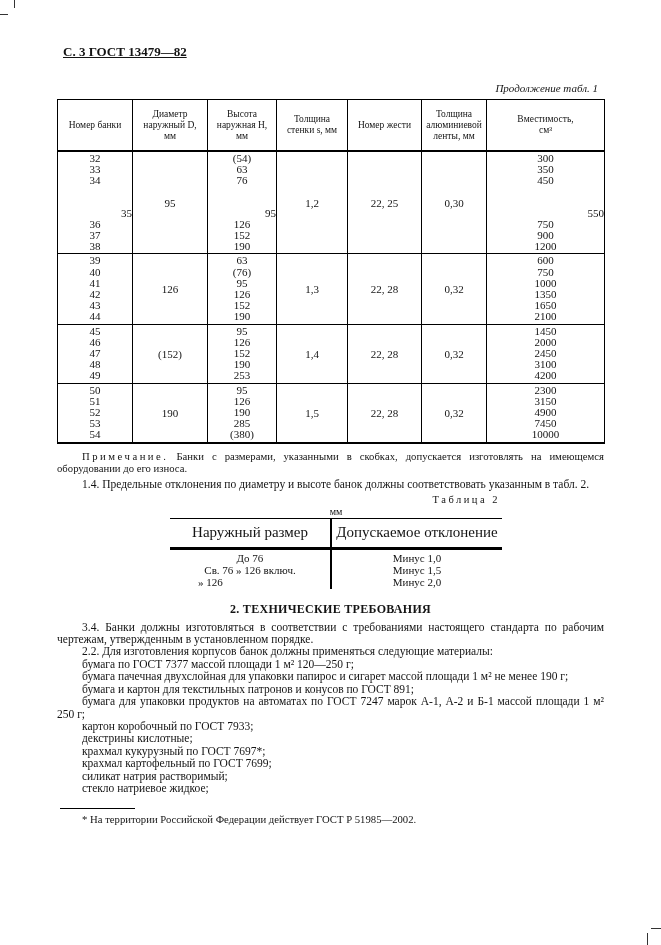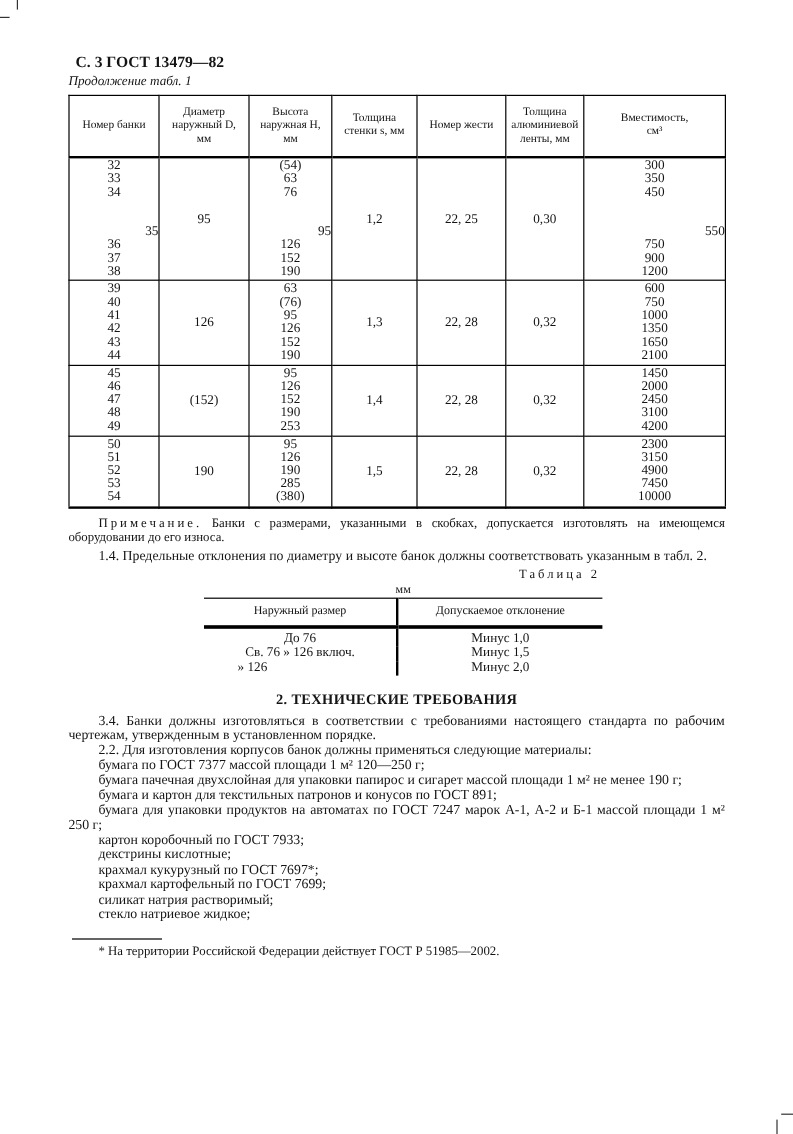--- a/index.html
+++ b/index.html
@@ -7,22 +7,22 @@
         font-family:"Liberation Serif","DejaVu Serif",serif;color:#141414;}
   .content{position:absolute;left:57px;top:45px;width:547px;}
 
   
   .crop{position:absolute;background:#333;}
   .crop.tlv{left:14px;top:0;width:1px;height:8px;}
   .crop.tlh{left:0;top:14px;width:8px;height:1px;}
   .crop.brh{left:651px;top:928px;width:10px;height:1px;}
   .crop.brv{left:647px;top:933px;width:1px;height:12px;}
 
-  .doc-header{font-weight:bold;font-size:13px;line-height:13px;padding-left:6px;}
-  .cont-caption{font-style:italic;font-size:11px;padding-right:6px;margin-top:4px;}
+  .doc-header{font-weight:bold;font-size:13px;line-height:13px;padding-left:6px;text-decoration:underline;}
+  .cont-caption{font-style:italic;font-size:11px;text-align:right;padding-right:6px;margin-top:24px;}
 
   
   table.t1{border-collapse:collapse;table-layout:fixed;width:547px;margin-top:5px;
            border:1px solid #000;border-bottom:2px solid #000;}
   .t1 th{border:1px solid #000;border-bottom:2.5px solid #000;font-weight:normal;
          font-size:9.5px;line-height:11px;white-space:pre-line;text-align:center;
          vertical-align:middle;height:50px;padding:0 2px;}
   .t1 td{border:1px solid #000;text-align:center;vertical-align:middle;
          font-size:11px;padding:1px 0;}
   .t1 .ln{line-height:11.2px;}
@@ -31,21 +31,21 @@
 
   p.note{font-size:10.7px;line-height:12.1px;text-align:justify;margin:6px 0 0 0;text-indent:25px;}
   .spaced{letter-spacing:2.5px;}
   p.body-p{font-size:11.5px;line-height:12.4px;text-align:justify;margin:4px 0 0 0;text-indent:25px;}
 
   
   .t2-caption{font-size:10.5px;letter-spacing:2.5px;text-align:right;padding-right:104px;margin-top:4px;}
   .t2-unit{width:332px;margin-left:113px;text-align:center;font-size:10px;margin-top:1px;line-height:11px;}
   table.t2{border-collapse:collapse;table-layout:fixed;width:332px;margin-left:113px;
            border-top:1px solid #000;margin-top:1px;}
-  .t2 th{border-bottom:3px solid #000;font-weight:normal;font-size:10px;
+  .t2 th{border-bottom:3px solid #000;font-weight:normal;font-size:15px;
          text-align:center;padding:5px 0 6px 0;}
   .t2 td{font-size:11px;line-height:11.8px;text-align:center;padding:0;}
   .t2 th.col2,.t2 td.col2{border-left:2px solid #000;}
   .t2 tr.first td{padding-top:3px;}
   .t2 td.r3{text-align:left;padding-left:28px;}
 
   h2.sec-title{font-size:12px;font-weight:bold;text-align:center;letter-spacing:0.3px;
                margin:13px 0 0 0;}
   p.mat{font-size:11.5px;line-height:12.4px;text-align:justify;margin:0;text-indent:25px;}
 

